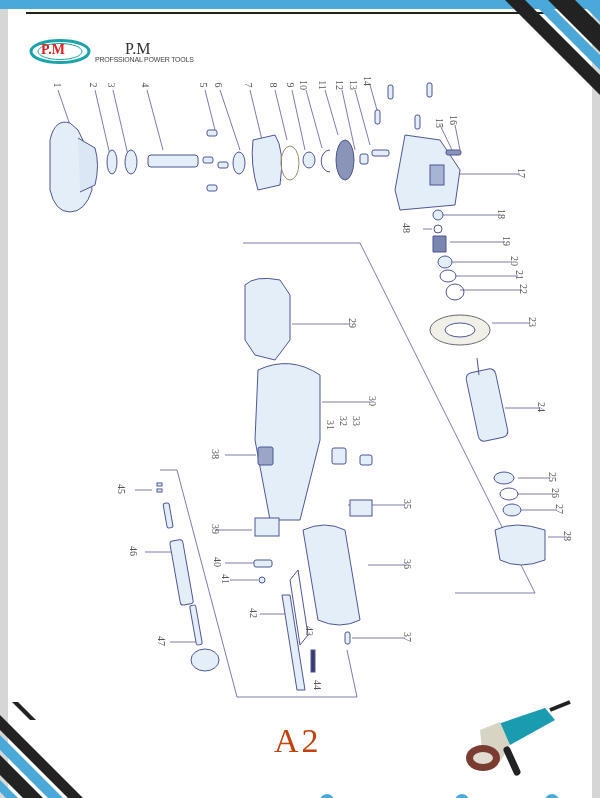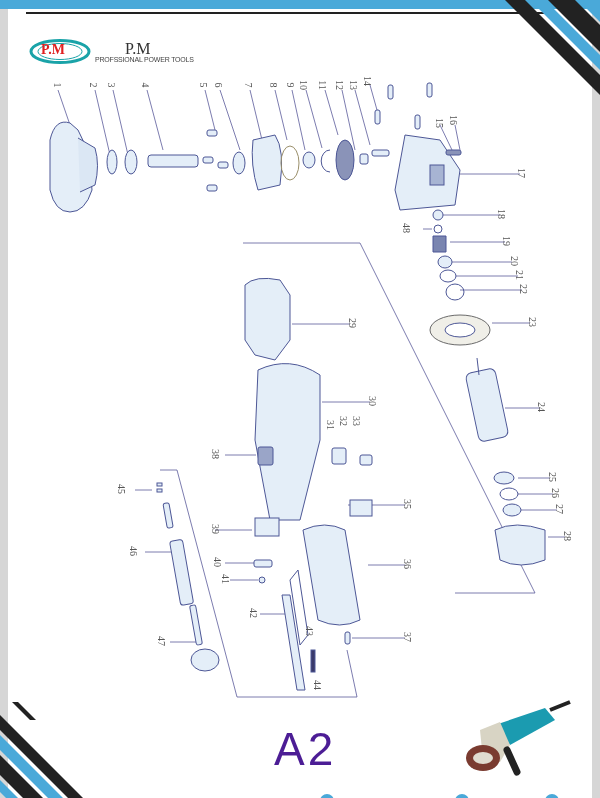--- a/index.html
+++ b/index.html
@@ -5,21 +5,21 @@
   html,body{margin:0;padding:0;}
   body{width:600px;height:798px;position:relative;overflow:hidden;background:#d6d6d6;font-family:"Liberation Serif",serif;}
   .page{position:absolute;left:8px;top:0;width:584px;height:798px;background:#ffffff;overflow:hidden;}
   .topbar{position:absolute;left:0;top:0;width:600px;height:9px;background:#4aa9d9;}
   .topline2{position:absolute;left:26px;top:12px;width:520px;height:2px;background:#222;}
   .logo{position:absolute;left:29px;top:38px;width:62px;height:27px;}
   .brand-name{position:absolute;left:125px;top:40px;font-size:16px;color:#333;font-family:"Liberation Serif",serif;}
   .brand-tag{position:absolute;left:95px;top:56px;font-size:7px;color:#444;font-family:"Liberation Sans",sans-serif;letter-spacing:-0.2px;}
   svg.diagram{position:absolute;left:0;top:0;}
   .label{position:absolute;font-size:10px;color:#555;font-family:"Liberation Serif",serif;transform:rotate(90deg);transform-origin:center;white-space:nowrap;line-height:10px;}
-  .a2{position:absolute;left:274px;top:722px;font-size:46px;color:#4c1d95;font-family:Liberation Sans, sans-serif;letter-spacing:3px;}
+  .a2{position:absolute;left:274px;top:722px;font-size:34px;color:#c2410c;font-family:Liberation Serif, serif;letter-spacing:3px;}
   .product{position:absolute;left:455px;top:700px;width:120px;height:80px;}
   .dot{position:absolute;top:794px;width:14px;height:8px;border-radius:7px 7px 0 0;background:#4aa9d9;}
 </style>
 </head>
 <body>
 
 <div class="page"></div>
 <div class="topbar"></div>
 <div class="topline2"></div>
 

